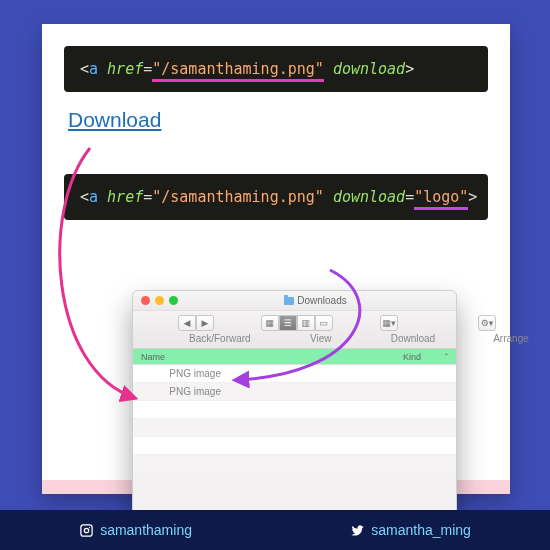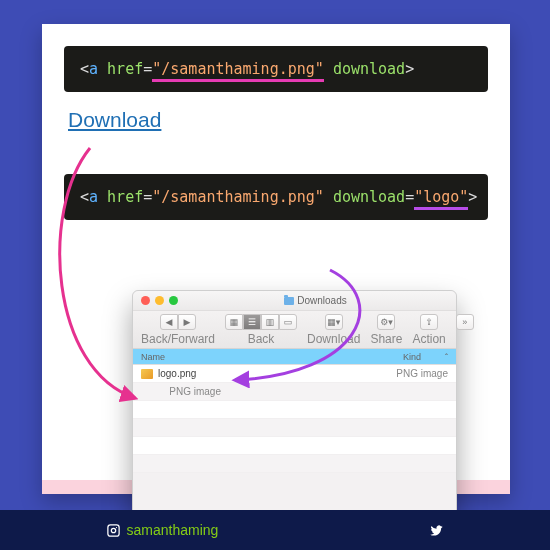--- a/index.html
+++ b/index.html
@@ -30,21 +30,21 @@
     border-radius: 4px;
     padding: 14px 16px;
     font-family: Menlo, Consolas, monospace;
     font-size: 15px;
     color: #eee;
     white-space: nowrap;
     position: relative;
   }
   .code .br { color: #dcdcdc; }
   .code .tag { color: #5fb3ff; }
-  .code .attr { color: #9be16a; }
+  .code .attr { color: #9be16a; font-style: italic; }
   .code .eq { color: #dcdcdc; }
   .code .str { color: #f9a86f; }
   .code .u1 { border-bottom: 3px solid #e63bb3; padding-bottom: 1px; }
   .code .u2 { border-bottom: 3px solid #b84de8; padding-bottom: 1px; }
   .linkline {
     padding: 16px 4px 20px 4px;
   }
   .linkline a {
     color: #1f6fb4;
     font-size: 21px;
@@ -90,25 +90,25 @@
   .tb-btn {
     height:16px; min-width:18px;
     background:linear-gradient(#fff,#f0eeee);
     border:1px solid #c8c6c6;
     display:flex;align-items:center;justify-content:center;
     font-size:9px;color:#777;
   }
   .tb-btn:first-child{border-radius:3px 0 0 3px;}
   .tb-btn:last-child{border-radius:0 3px 3px 0;}
   .tb-btn.solo{border-radius:3px;}
-  .tb-label{font-size:12px;color:#888;}
+  .tb-label{font-size:10px;color:#888;margin-left:48px;}
   .view-active{background:linear-gradient(#9c9a9a,#7e7c7c);color:#fff;}
   .f-header {
     height:16px; display:flex; align-items:center;
-    background:#7dd3fc; border-bottom:1px solid #e0dede;
+    background:#86efac; border-bottom:1px solid #e0dede;
     font-size:9px; color:#666; padding:0 8px;
   }
   .f-header .col-name{flex:1;}
   .f-header .col-kind{width:80px;padding-left:38px;}
   .f-rows { background:#fff; }
   .f-row {
     height:18px; display:flex; align-items:center;
     padding:0 8px; font-size:10px; color:#444;
     border-bottom:1px solid #f1eff0;
   }
@@ -119,21 +119,21 @@
   .f-row.empty{color:transparent;}
 
   
   .overlay { position:absolute; left:0; top:0; width:550px; height:550px; pointer-events:none; }
 
   
   .footer {
     position:absolute; left:0; bottom:0; width:550px; height:40px;
     background:#0e1a4a;
     display:flex; align-items:center; justify-content:space-around;
-    color:#84cc16; font-size:14px;
+    color:#7dd3fc; font-size:14px;
   }
   .social { display:flex; align-items:center; gap:6px; }
   .ico { width:15px; height:15px; display:inline-block; }
   .ico svg{width:15px;height:15px;fill:#fff;}
   .ico.codepen svg{fill:#f1b42f;}
 </style>
 </head>
 <body>
 
 <div class="card">
@@ -178,33 +178,33 @@
       </div>
       <div class="tb-label">Back/Forward</div>
     </div>
     <div class="tb-group">
       <div class="tb-btns">
         <div class="tb-btn">▦</div>
         <div class="tb-btn view-active">☰</div>
         <div class="tb-btn">▥</div>
         <div class="tb-btn">▭</div>
       </div>
-      <div class="tb-label">Back</div>
+      <div class="tb-label">View</div>
     </div>
     <div class="tb-group">
       <div class="tb-btns">
           <div class="tb-btn solo">▦▾</div>
         </div>
       <div class="tb-label">Download</div>
     </div>
     <div class="tb-group">
       <div class="tb-btns">
           <div class="tb-btn solo">⚙▾</div>
         </div>
-      <div class="tb-label">Share</div>
+      <div class="tb-label">Arrange</div>
     </div>
     <div class="tb-group">
       <div class="tb-btns">
           <div class="tb-btn solo">⇪</div>
         </div>
       <div class="tb-label">Action</div>
     </div>
     <div class="tb-group">
       <div class="tb-btns">
           <div class="tb-btn solo">»</div>
@@ -212,24 +212,20 @@
       <div class="tb-label">&nbsp;</div>
     </div>
   </div>
   <div class="f-header">
     <div class="col-name">Name</div>
     <div class="col-kind">Kind</div>
     <div>ˆ</div>
   </div>
   <div class="f-rows">
     <div class="f-row">
-      <div class="fn">
-          <span class="thumb"></span>
-          <span>logo.png</span>
-        </div>
       <div class="fk">PNG image</div>
     </div>
     <div class="f-row">
       <div class="fk">PNG image</div>
     </div>
     <div class="f-row empty">.</div>
     <div class="f-row empty">.</div>
     <div class="f-row empty">.</div>
     <div class="f-row empty">.</div>
   </div>
@@ -256,14 +252,15 @@
         </svg>
     </span>
     <span>samanthaming</span>
   </div>
   <div class="social">
     <span class="ico">
       <svg viewBox="0 0 24 24">
           <path d="M22 5.9a8 8 0 01-2.3.6 4 4 0 001.8-2.2 8 8 0 01-2.6 1A4 4 0 0012 9a11.3 11.3 0 01-8.2-4.2 4 4 0 001.2 5.3 4 4 0 01-1.8-.5v.1a4 4 0 003.2 3.9 4 4 0 01-1.8.1 4 4 0 003.7 2.8A8 8 0 012 18.6 11.3 11.3 0 008.1 20c7.3 0 11.3-6.1 11.3-11.3v-.5A8 8 0 0022 5.9z"></path>
         </svg>
     </span>
+    <span>samantha_ming</span>
   </div>
 </div>
 
 </body></html>

